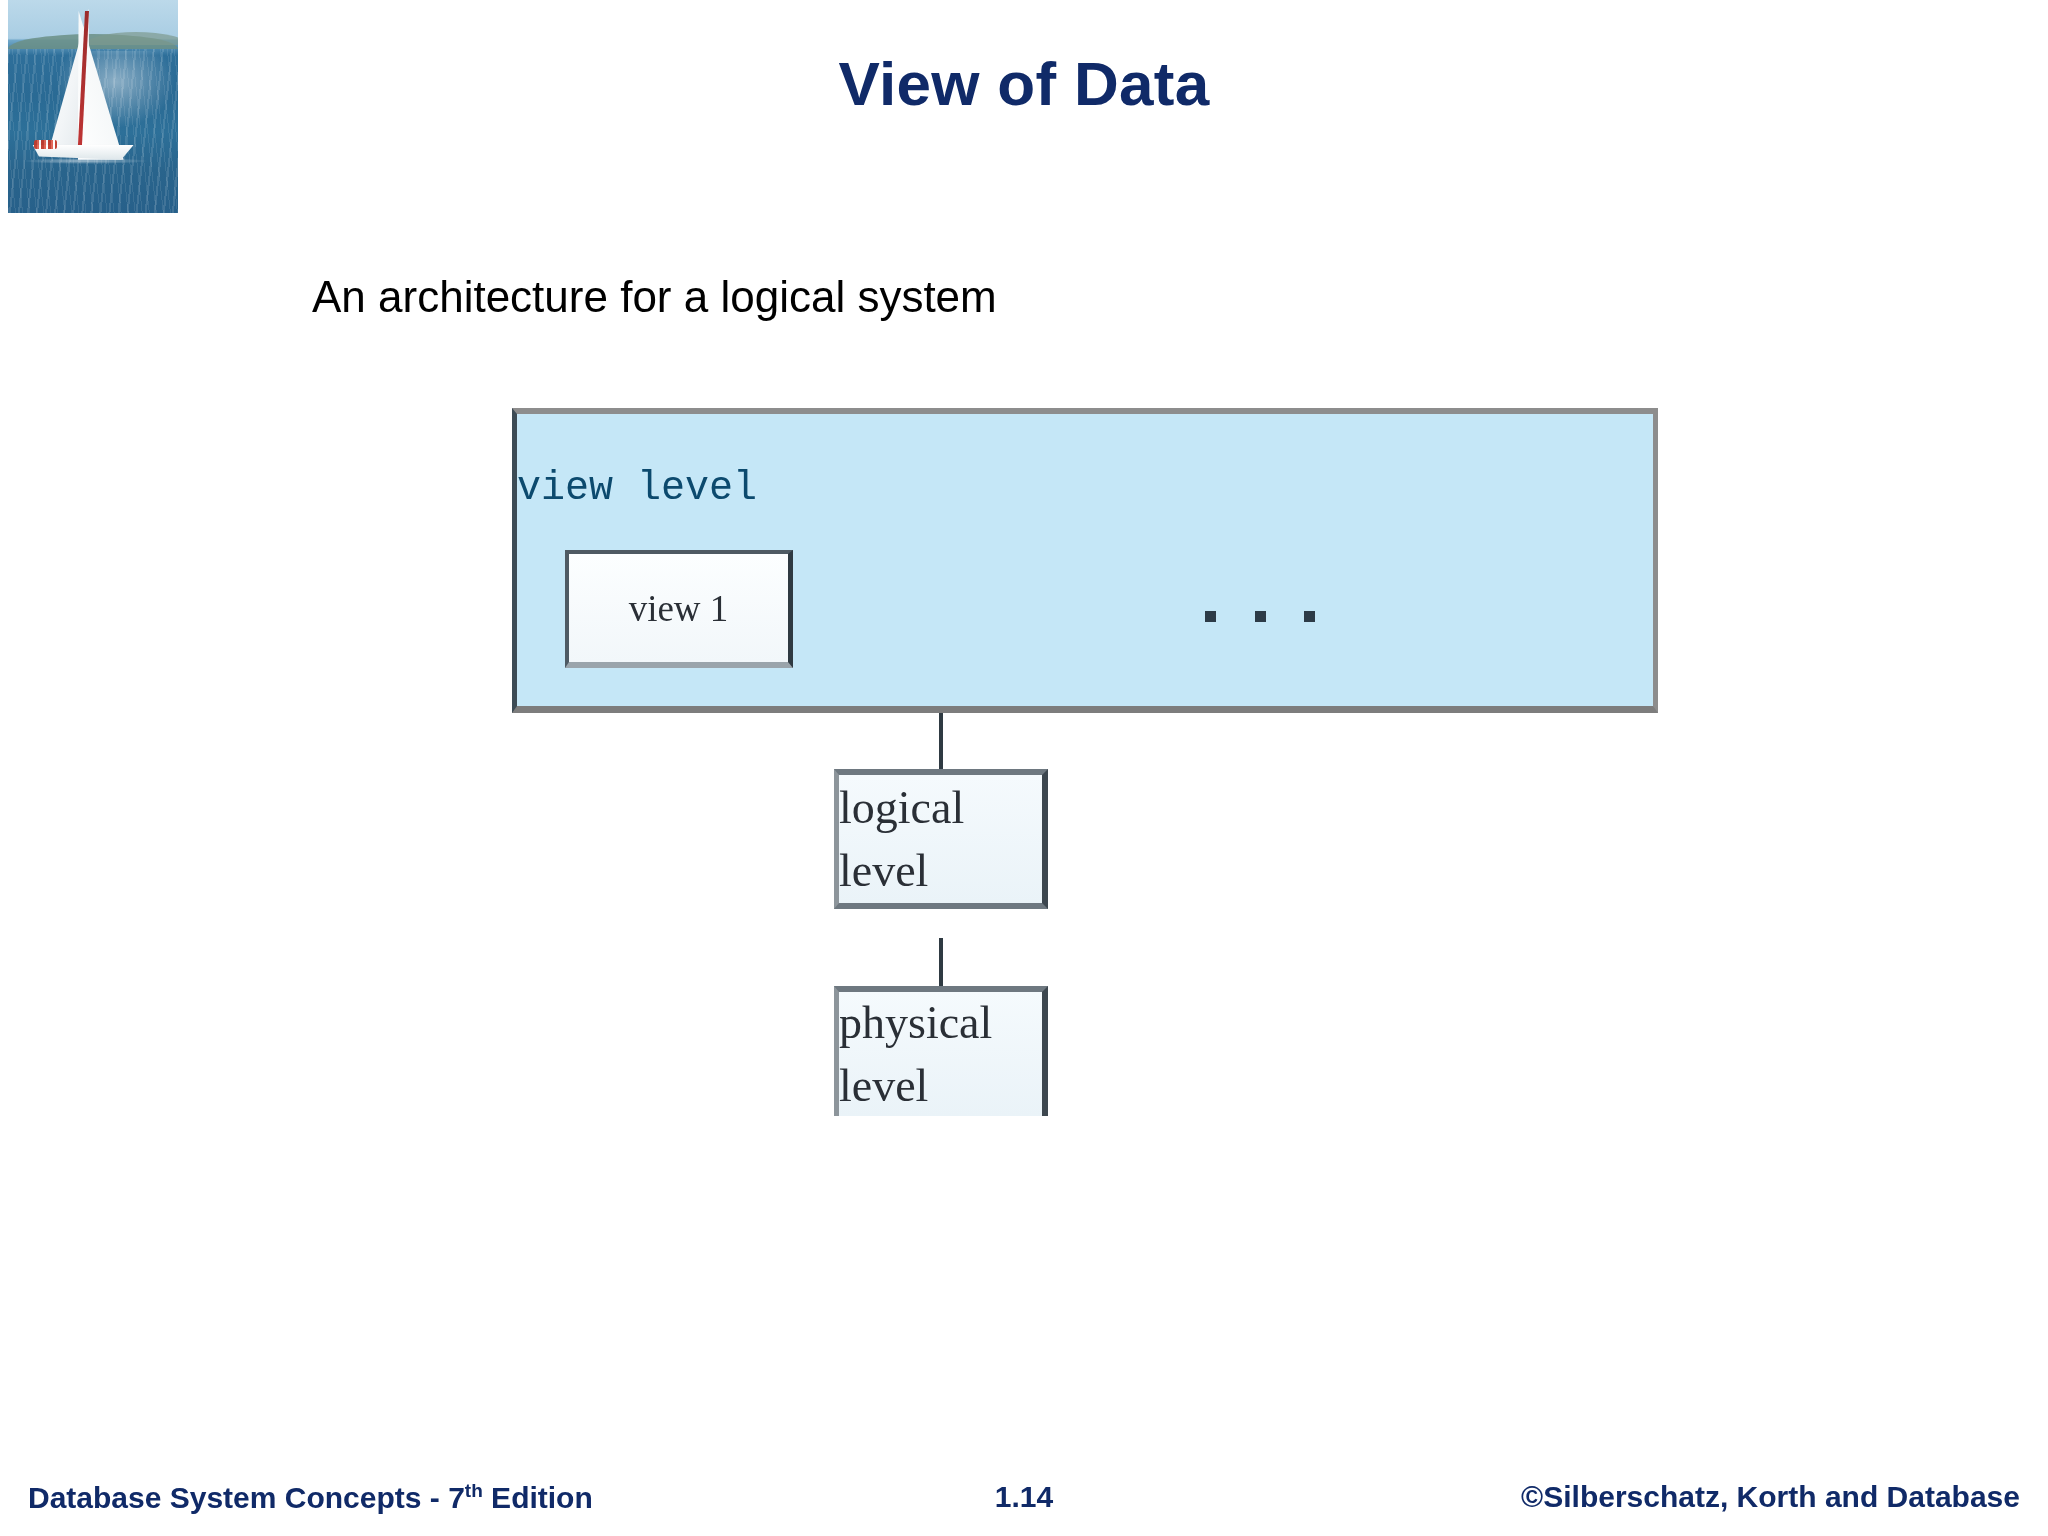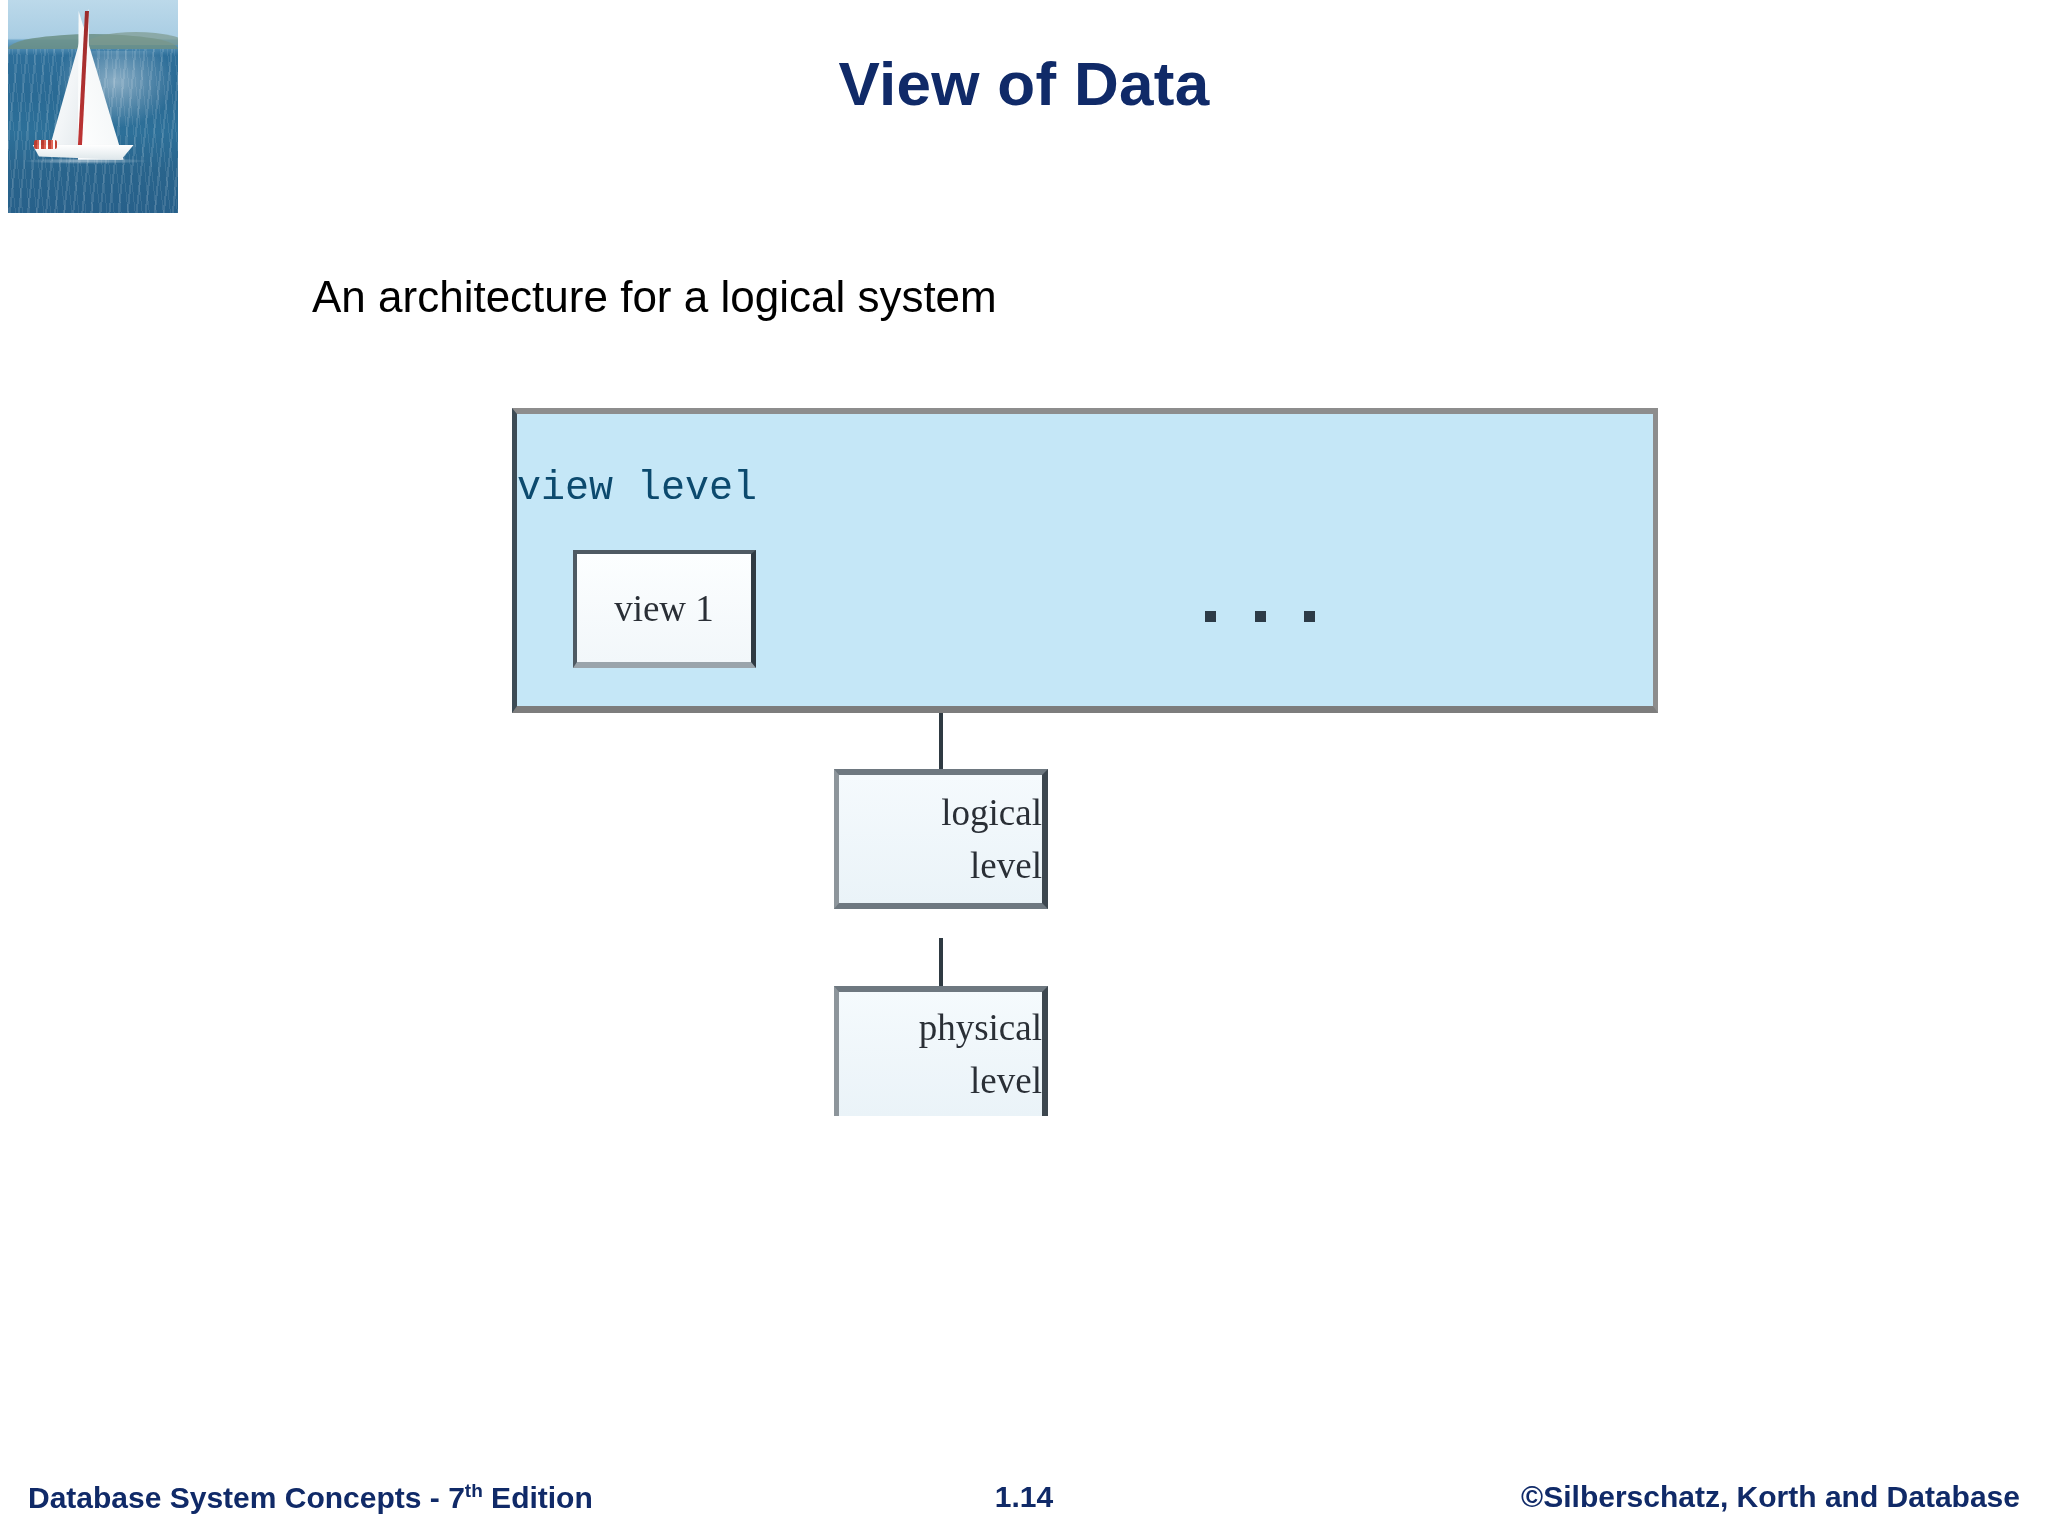--- a/index.html
+++ b/index.html
@@ -176,21 +176,21 @@
     border-left: 4px solid #4e5a63;
     border-right: 5px solid #2f3a42;
     border-bottom: 6px solid #9aa4ab;
     display: flex;
     align-items: center;
     justify-content: center;
     font-family: "Liberation Serif", serif;
     font-size: 37px;
     color: #2a2f36;
   }
-  .view-box.v1 { left: 56px;  width: 183px; }
+  .view-box.v1 { left: 48px;  width: 228px; }
   .view-box.v2 { left: 372px; width: 230px; }
   .view-box.vn { left: 836px; width: 232px; }
   .view-box .ital { font-style: italic; padding-left: 4px; }
 
   #ellipsis {
     position: absolute;
     left: 688px;
     top: 56px;
     width: 110px;
     height: 20px;
@@ -220,24 +220,24 @@
     position: absolute;
     left: 322px;
     width: 214px;
     background: linear-gradient(#f5fafd,#eaf3f8);
     box-sizing: border-box;
     border-top: 6px solid #6e7880;
     border-left: 5px solid #8d959b;
     border-right: 6px solid #3d474f;
     display: flex;
     flex-direction: column;
-    align-items: flex-end;
+    align-items: flex-start;
     justify-content: center;
     font-family: "Liberation Serif", serif;
-    font-size: 37px;
+    font-size: 46px;
     line-height: 1.12;
     color: #2a2f36;
     text-align: center;
     gap: 11px;
   }
   #logical-level-box {
     top: 361px;
     height: 140px;
     border-bottom: 6px solid #6e7880;
   }

